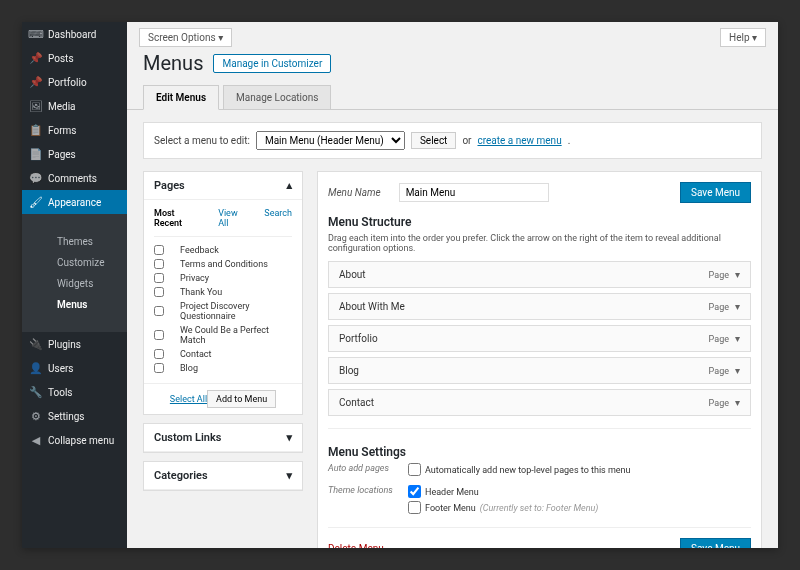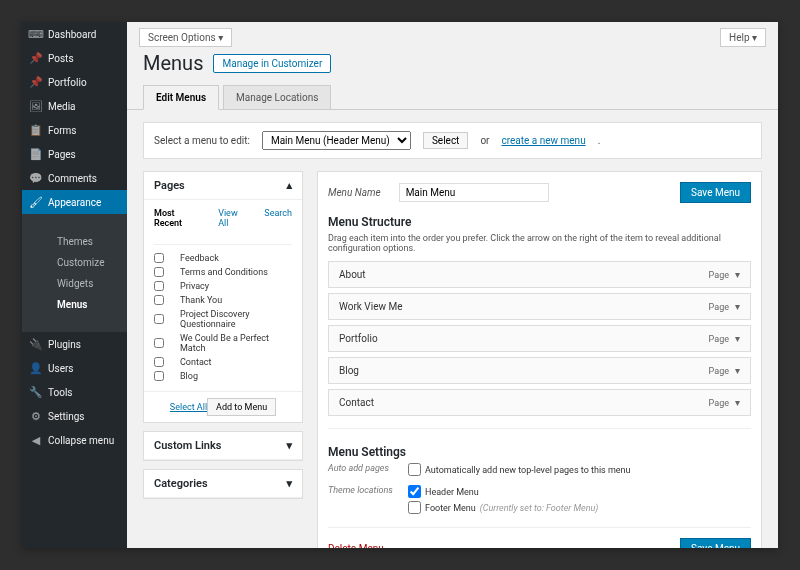--- a/index.html
+++ b/index.html
@@ -15,31 +15,31 @@
 .sb-item.active .icon{color:#fff}
 .main{flex:1;background:#f1f1f1;overflow:auto;position:relative}
 .topbar{display:flex;justify-content:space-between;gap:6px;padding:6px 12px 0}
 .top-btn{background:#fff;border:1px solid #ccc;padding:3px 8px;font-size:10px;color:#555;cursor:pointer}
 .pgheader{display:flex;align-items:center;gap:10px;padding:4px 16px 10px}
 .pgheader h1{font-size:20px;font-weight:400;color:#23282d}
 .btn-link{background:#fff;border:1px solid #0073aa;color:#0073aa;padding:3px 8px;font-size:10px;cursor:pointer;border-radius:2px}
 .tabs{border-bottom:1px solid #ccc;padding:0 16px}
 .tab{display:inline-block;background:#e5e5e5;border:1px solid #ccc;border-bottom:none;padding:6px 12px;font-size:10px;color:#555;cursor:pointer;margin-right:0}
 .tab.active{background:#f1f1f1;border-bottom:1px solid #f1f1f1;margin-bottom:-1px;color:#000;font-weight:600}
-.notice{margin:12px 16px;background:#fff;border:1px solid #ddd;padding:8px 10px;font-size:10px;color:#444;display:flex;align-items:center;gap:12px}
+.notice{margin:12px 16px;background:#fff;border:1px solid #ddd;padding:8px 10px;font-size:10px;color:#444;display:flex;align-items:center;gap:6px}
 .notice select{font-size:10px;padding:2px 4px}
 .notice .sel-btn{border:1px solid #ccc;background:#f7f7f7;padding:2px 8px;font-size:10px;cursor:pointer}
 .notice a{color:#0073aa;text-decoration:underline}
 .cols{display:flex;gap:14px;padding:0 16px 16px}
 .left{width:160px}
 .right{flex:1}
 .panel{background:#fff;border:1px solid #ddd;margin-bottom:8px}
 .panel-head{padding:7px 10px;font-size:11px;font-weight:600;color:#23282d;display:flex;justify-content:space-between;align-items:center;cursor:pointer;border-bottom:1px solid #eee}
 .panel-body{padding:8px 10px}
-.subtabs{display:flex;gap:16px;font-size:9px;margin-bottom:6px;border-bottom:1px solid #eee;padding-bottom:16px}
+.subtabs{display:flex;gap:16px;font-size:9px;margin-bottom:6px;border-bottom:1px solid #eee;padding-bottom:8px}
 .subtabs span{color:#0073aa;cursor:pointer}
 .subtabs .cur{color:#000;font-weight:600}
 .chk-list{font-size:9px;color:#333}
 .chk-list label{display:flex;align-items:center;gap:16px;padding:2px 0}
 .chk-list input{width:10px;height:10px}
 .panel-foot{display:flex;justify-content:center;align-items:center;padding:6px 10px;border-top:1px solid #eee}
 .panel-foot a{font-size:9px;color:#0073aa;text-decoration:underline}
 .panel-foot button{font-size:9px;border:1px solid #ccc;background:#f7f7f7;padding:3px 8px;cursor:pointer}
 .menu-form{background:#fff;border:1px solid #ddd;padding:10px}
 .menu-name-row{display:flex;align-items:center;gap:18px;margin-bottom:12px}
@@ -224,21 +224,21 @@
           </div>
           <div class="sect-title">Menu Structure</div>
           <div class="sect-desc">Drag each item into the order you prefer. Click the arrow on the right of the item to reveal additional configuration options.</div>
           <div>
             <div class="menu-item">
                 <span>About</span>
                 <span class="type">Page</span>
                 <span class="arr">▾</span>
               </div>
             <div class="menu-item">
-                <span>Work View Me</span>
+                <span>About With Me</span>
                 <span class="type">Page</span>
                 <span class="arr">▾</span>
               </div>
             <div class="menu-item">
                 <span>Portfolio</span>
                 <span class="type">Page</span>
                 <span class="arr">▾</span>
               </div>
             <div class="menu-item">
                 <span>Blog</span>

